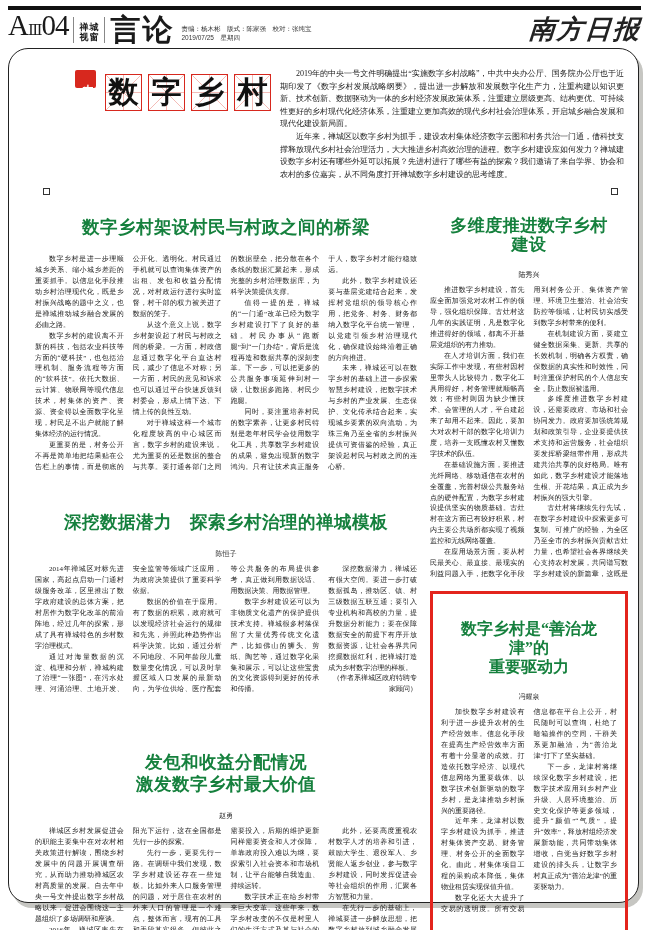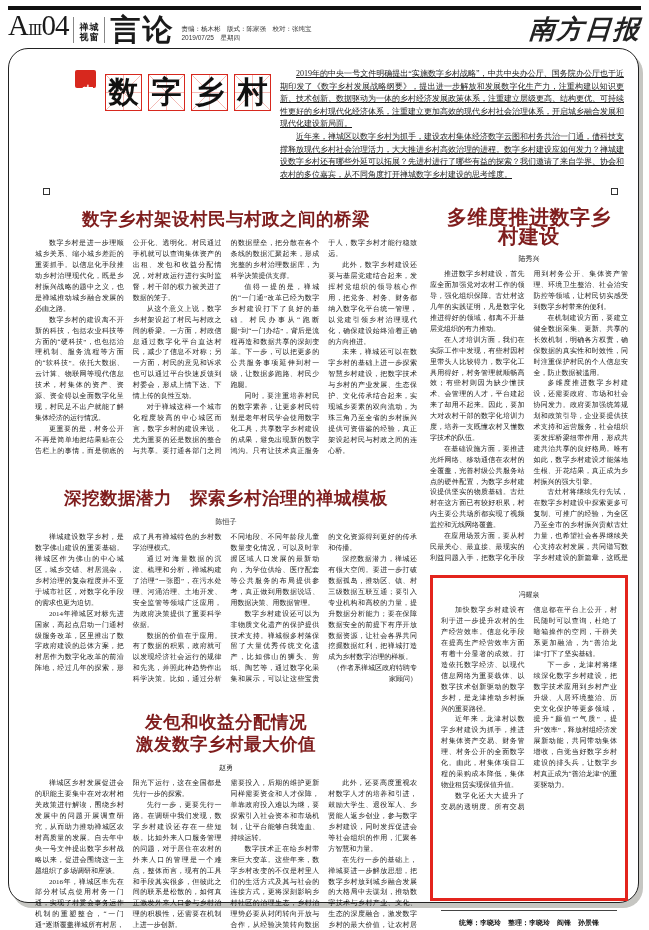--- a/index.html
+++ b/index.html
@@ -24,33 +24,33 @@
   
   .intro{display:flex;align-items:flex-start;padding-left:40px;gap:9px;}
   .theme-banner{background:#d7281e;color:#fff;width:17px;padding:5px 2px;border-radius:2px;
       font-size:11px;line-height:13px;font-weight:bold;text-align:center;
       writing-mode:vertical-rl;text-orientation:upright;letter-spacing:2px;margin-top:8px;}
   .theme-chars{display:flex;gap:6px;margin-top:12px;}
   .mzg{position:relative;width:37px;height:37px;border:1.2px solid #d7281e;box-sizing:border-box;background:#fff;}
   .mzg svg{position:absolute;inset:0;width:100%;height:100%;}
   .mzg .ch{position:absolute;inset:0;display:flex;align-items:center;justify-content:center;
            font-size:30px;font-weight:bold;color:#111;}
-  .intro-text{flex:1;font-size:8px;line-height:12.6px;text-align:justify;margin-top:6px;padding-right:4px;text-decoration:underline;}
+  .intro-text{flex:1;font-size:8px;line-height:12.6px;text-align:justify;margin-top:6px;padding-right:4px;}
   .intro-text p{margin:0;text-indent:2em;}
   
   .fancy-rule{position:relative;height:1px;background:#333;margin:9px 12px 10px 10px;}
   .fancy-rule i{position:absolute;top:-2.5px;width:5px;height:5px;background:#fff;border:1px solid #333;}
   .fancy-rule i.l{left:-2px;} .fancy-rule i.r{right:-2px;}
   
   .cols-wrap{display:flex;gap:13px;flex:1;}
   .left-col{width:382px;display:flex;flex-direction:column;}
   .right-col{flex:1;display:flex;flex-direction:column;}
-  article h2{margin:8px;text-align:center;font-weight:bold;color:#7f1d1d;}
+  article h2{margin:16px;text-align:center;font-weight:bold;color:#15803d;}
   .t-big{font-size:17.5px;line-height:22px;letter-spacing:0.5px;}
-  .t-med{font-size:20px;line-height:19px;letter-spacing:0.5px;}
+  .t-med{font-size:17px;line-height:19px;letter-spacing:0.5px;}
   .byline{text-align:center;font-size:7px;line-height:10px;color:#222;margin:3px 0 5px;}
   .body{font-size:7px;line-height:10.9px;text-align:justify;overflow:hidden;column-gap:9px;column-fill:balance;}
   .body p{margin:0;text-indent:2em;}
   .body p.note{font-weight:normal;text-indent:0;text-align:right;}
   .cols-4{columns:4;}
   .cols-2{columns:2;}
   .a1 .body{height:224px;}
   .a3 .body{height:158px;}
   .a4 .body{height:178px;}
   .a2 .body{height:297px;}
@@ -163,21 +163,20 @@
               <p>同时，要注重培养村民的数字素养，让更多村民特别是老年村民学会使用数字化工具，共享数字乡村建设的成果，避免出现新的数字鸿沟。只有让技术真正服务于人，数字乡村才能行稳致远。</p>
               <p>此外，数字乡村建设还要与基层党建结合起来，发挥村党组织的领导核心作用，把党务、村务、财务都纳入数字化平台统一管理，以党建引领乡村治理现代化，确保建设始终沿着正确的方向推进。</p>
               <p>未来，禅城还可以在数字乡村的基础上进一步探索智慧乡村建设，把数字技术与乡村的产业发展、生态保护、文化传承结合起来，实现城乡要素的双向流动，为珠三角乃至全省的乡村振兴提供可资借鉴的经验，真正架设起村民与村政之间的连心桥。</p>
             </div>
         </article>
         <div class="gap16"></div>
         <article class="a3">
           <h2 class="t-big">深挖数据潜力　探索乡村治理的禅城模板</h2>
           <div class="byline">陈恒子</div>
           <div class="body cols-4">
-              <p>禅城建设数字乡村，是数字佛山建设的重要基础。禅城区作为佛山的中心城区，城乡交错、村居混杂，乡村治理的复杂程度并不亚于城市社区，对数字化手段的需求也更为迫切。</p>
               <p>2014年禅城区对标先进国家，高起点启动一门通村级服务改革，区里推出了数字政府建设的总体方案，把村居作为数字化改革的前沿阵地，经过几年的探索，形成了具有禅城特色的乡村数字治理模式。</p>
               <p>通过对海量数据的沉淀、梳理和分析，禅城构建了治理“一张图”，在污水处理、河涌治理、土地开发、安全监管等领域广泛应用，为政府决策提供了重要科学依据。</p>
               <p>数据的价值在于应用。有了数据的积累，政府就可以发现经济社会运行的规律和先兆，并照此种趋势作出科学决策。比如，通过分析不同地段、不同年龄段儿童数量变化情况，可以及时掌握区域人口发展的最新动向，为学位供给、医疗配套等公共服务的布局提供参考，真正做到用数据说话、用数据决策、用数据管理。</p>
               <p>数字乡村建设还可以为非物质文化遗产的保护提供技术支持。禅城很多村落保留了大量优秀传统文化遗产，比如佛山的狮头、剪纸、陶艺等，通过数字化采集和展示，可以让这些宝贵的文化资源得到更好的传承和传播。</p>
               <p>深挖数据潜力，禅城还有很大空间。要进一步打破数据孤岛，推动区、镇、村三级数据互联互通；要引入专业机构和高校的力量，提升数据分析能力；要在保障数据安全的前提下有序开放数据资源，让社会各界共同挖掘数据红利，把禅城打造成为乡村数字治理的样板。</p>
               <p class="note">（作者系禅城区政府特聘专家顾问）</p>
             </div>
         </article>
         <div class="gap12"></div>
         <article class="a4">
@@ -203,20 +202,21 @@
               <p>推进数字乡村建设，首先应全面加强党对农村工作的领导，强化组织保障。古灶村这几年的实践证明，凡是数字化推进得好的领域，都离不开基层党组织的有力推动。</p>
               <p>在人才培训方面，我们在实际工作中发现，有些村因村里带头人比较得力，数字化工具用得好，村务管理就顺畅高效；有些村则因为缺少懂技术、会管理的人才，平台建起来了却用不起来。因此，要加大对农村干部的数字化培训力度，培养一支既懂农村又懂数字技术的队伍。</p>
               <p>在基础设施方面，要推进光纤网络、移动通信在农村的全覆盖，完善村级公共服务站点的硬件配置，为数字乡村建设提供坚实的物质基础。古灶村在这方面已有较好积累，村内主要公共场所都实现了视频监控和无线网络覆盖。</p>
               <p>在应用场景方面，要从村民最关心、最直接、最现实的利益问题入手，把数字化手段用到村务公开、集体资产管理、环境卫生整治、社会治安防控等领域，让村民切实感受到数字乡村带来的便利。</p>
               <p>在机制建设方面，要建立健全数据采集、更新、共享的长效机制，明确各方权责，确保数据的真实性和时效性，同时注重保护村民的个人信息安全，防止数据被滥用。</p>
               <p>多维度推进数字乡村建设，还需要政府、市场和社会协同发力。政府要加强统筹规划和政策引导，企业要提供技术支持和运营服务，社会组织要发挥桥梁纽带作用，形成共建共治共享的良好格局。唯有如此，数字乡村建设才能落地生根、开花结果，真正成为乡村振兴的强大引擎。</p>
               <p>古灶村将继续先行先试，在数字乡村建设中探索更多可复制、可推广的经验，为全区乃至全市的乡村振兴贡献古灶力量，也希望社会各界继续关心支持农村发展，共同谱写数字乡村建设的新篇章，这既是一份责任与担当，也是古灶村干部矢志不渝的价值与精神。</p>
             </div>
         </article>
         <article class="red-box">
+          <h2><span>数字乡村是“善治龙津”的</span><br><span>重要驱动力</span></h2>
           <div class="byline">冯耀泉</div>
           <div class="body cols-2">
               <p>加快数字乡村建设有利于进一步提升农村的生产经营效率。信息化手段在提高生产经营效率方面有着十分显著的成效。打造依托数字经济、以现代信息网络为重要载体、以数字技术创新驱动的数字乡村，是龙津推动乡村振兴的重要路径。</p>
               <p>近年来，龙津村以数字乡村建设为抓手，推进村集体资产交易、财务管理、村务公开的全面数字化。由此，村集体项目工程的采购成本降低，集体物业租赁实现保值升值。</p>
               <p>数字化还大大提升了交易的透明度。所有交易信息都在平台上公开，村民随时可以查询，杜绝了暗箱操作的空间，干群关系更加融洽，为“善治龙津”打下了坚实基础。</p>
               <p>下一步，龙津村将继续深化数字乡村建设，把数字技术应用到乡村产业升级、人居环境整治、历史文化保护等更多领域，提升“颜值”“气质”，提升“效率”，释放村组经济发展新动能，共同带动集体增收，自觉当好数字乡村建设的排头兵，让数字乡村真正成为“善治龙津”的重要驱动力。</p>
             </div>
         </article>
         <div class="footer-credits">
           <div class="rule"></div>

